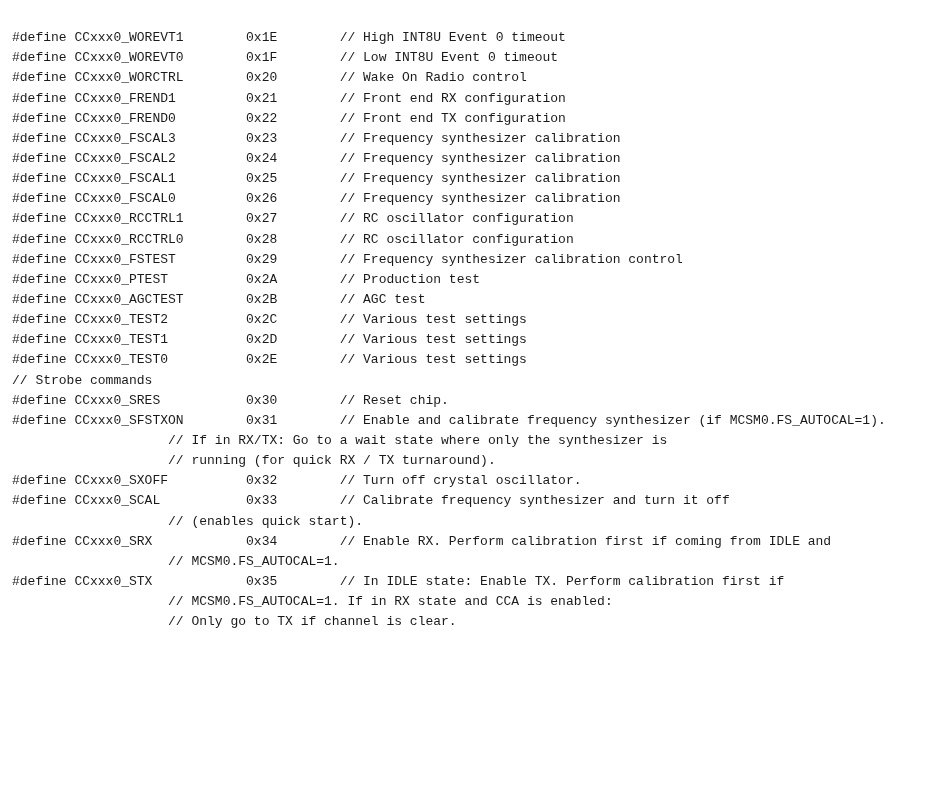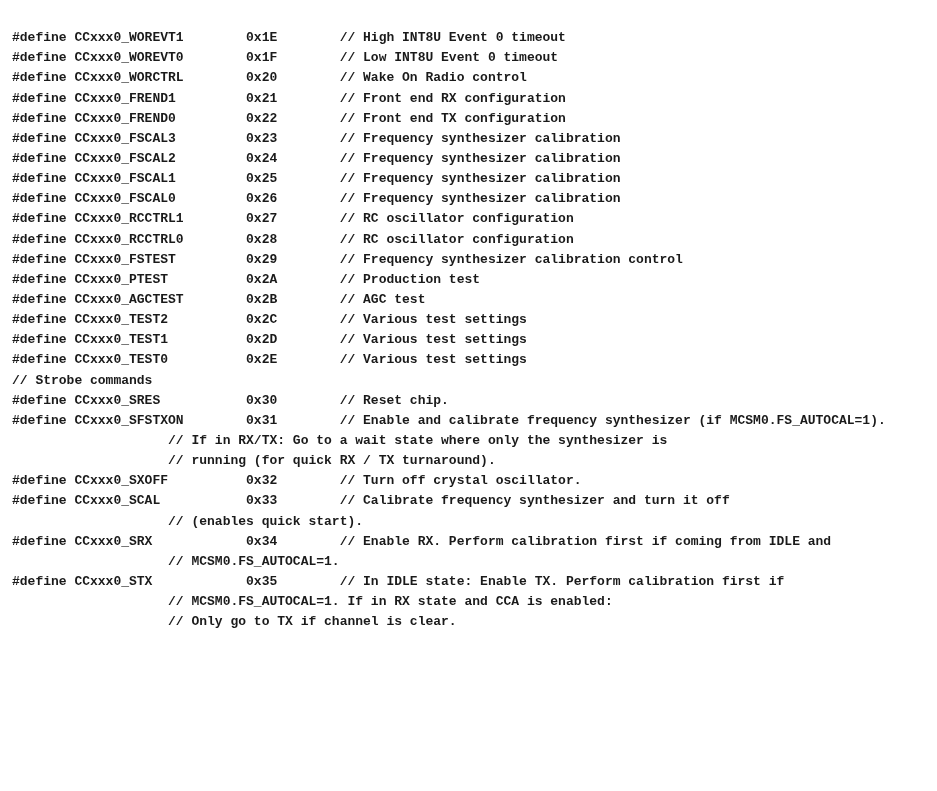--- a/index.html
+++ b/index.html
@@ -13,20 +13,19 @@
       font-size: 13px;
       color: #1a1a1a;
       padding: 8px 12px;
       width: 937px;
       min-height: 791px;
       overflow-x: auto;
     }
     .code-block {
       line-height: 1.55;
       white-space: pre;
-      font-weight: bold;
     }
   </style>
 </head>
 <body>
 
 <div class="code-block">
 <div>#define CCxxx0_WOREVT1        0x1E        // High INT8U Event 0 timeout</div><div>#define CCxxx0_WOREVT0        0x1F        // Low INT8U Event 0 timeout</div><div>#define CCxxx0_WORCTRL        0x20        // Wake On Radio control</div><div>#define CCxxx0_FREND1         0x21        // Front end RX configuration</div><div>#define CCxxx0_FREND0         0x22        // Front end TX configuration</div><div>#define CCxxx0_FSCAL3         0x23        // Frequency synthesizer calibration</div><div>#define CCxxx0_FSCAL2         0x24        // Frequency synthesizer calibration</div><div>#define CCxxx0_FSCAL1         0x25        // Frequency synthesizer calibration</div><div>#define CCxxx0_FSCAL0         0x26        // Frequency synthesizer calibration</div><div>#define CCxxx0_RCCTRL1        0x27        // RC oscillator configuration</div><div>#define CCxxx0_RCCTRL0        0x28        // RC oscillator configuration</div><div>#define CCxxx0_FSTEST         0x29        // Frequency synthesizer calibration control</div><div>#define CCxxx0_PTEST          0x2A        // Production test</div><div>#define CCxxx0_AGCTEST        0x2B        // AGC test</div><div>#define CCxxx0_TEST2          0x2C        // Various test settings</div><div>#define CCxxx0_TEST1          0x2D        // Various test settings</div><div>#define CCxxx0_TEST0          0x2E        // Various test settings</div><div style="color: rgb(26, 26, 26);">// Strobe commands</div><div>#define CCxxx0_SRES           0x30        // Reset chip.</div><div>#define CCxxx0_SFSTXON        0x31        // Enable and calibrate frequency synthesizer (if MCSM0.FS_AUTOCAL=1).</div><div>&nbsp;&nbsp;&nbsp;&nbsp;&nbsp;&nbsp;&nbsp;&nbsp;&nbsp;&nbsp;&nbsp;&nbsp;&nbsp;&nbsp;&nbsp;&nbsp;&nbsp;&nbsp;&nbsp;&nbsp;// If in RX/TX: Go to a wait state where only the synthesizer is</div><div>&nbsp;&nbsp;&nbsp;&nbsp;&nbsp;&nbsp;&nbsp;&nbsp;&nbsp;&nbsp;&nbsp;&nbsp;&nbsp;&nbsp;&nbsp;&nbsp;&nbsp;&nbsp;&nbsp;&nbsp;// running (for quick RX / TX turnaround).</div><div>#define CCxxx0_SXOFF          0x32        // Turn off crystal oscillator.</div><div>#define CCxxx0_SCAL           0x33        // Calibrate frequency synthesizer and turn it off</div><div>&nbsp;&nbsp;&nbsp;&nbsp;&nbsp;&nbsp;&nbsp;&nbsp;&nbsp;&nbsp;&nbsp;&nbsp;&nbsp;&nbsp;&nbsp;&nbsp;&nbsp;&nbsp;&nbsp;&nbsp;// (enables quick start).</div><div>#define CCxxx0_SRX            0x34        // Enable RX. Perform calibration first if coming from IDLE and</div><div>&nbsp;&nbsp;&nbsp;&nbsp;&nbsp;&nbsp;&nbsp;&nbsp;&nbsp;&nbsp;&nbsp;&nbsp;&nbsp;&nbsp;&nbsp;&nbsp;&nbsp;&nbsp;&nbsp;&nbsp;// MCSM0.FS_AUTOCAL=1.</div><div>#define CCxxx0_STX            0x35        // In IDLE state: Enable TX. Perform calibration first if</div><div>&nbsp;&nbsp;&nbsp;&nbsp;&nbsp;&nbsp;&nbsp;&nbsp;&nbsp;&nbsp;&nbsp;&nbsp;&nbsp;&nbsp;&nbsp;&nbsp;&nbsp;&nbsp;&nbsp;&nbsp;// MCSM0.FS_AUTOCAL=1. If in RX state and CCA is enabled:</div><div>&nbsp;&nbsp;&nbsp;&nbsp;&nbsp;&nbsp;&nbsp;&nbsp;&nbsp;&nbsp;&nbsp;&nbsp;&nbsp;&nbsp;&nbsp;&nbsp;&nbsp;&nbsp;&nbsp;&nbsp;// Only go to TX if channel is clear.</div></div>
 
 </body></html>

